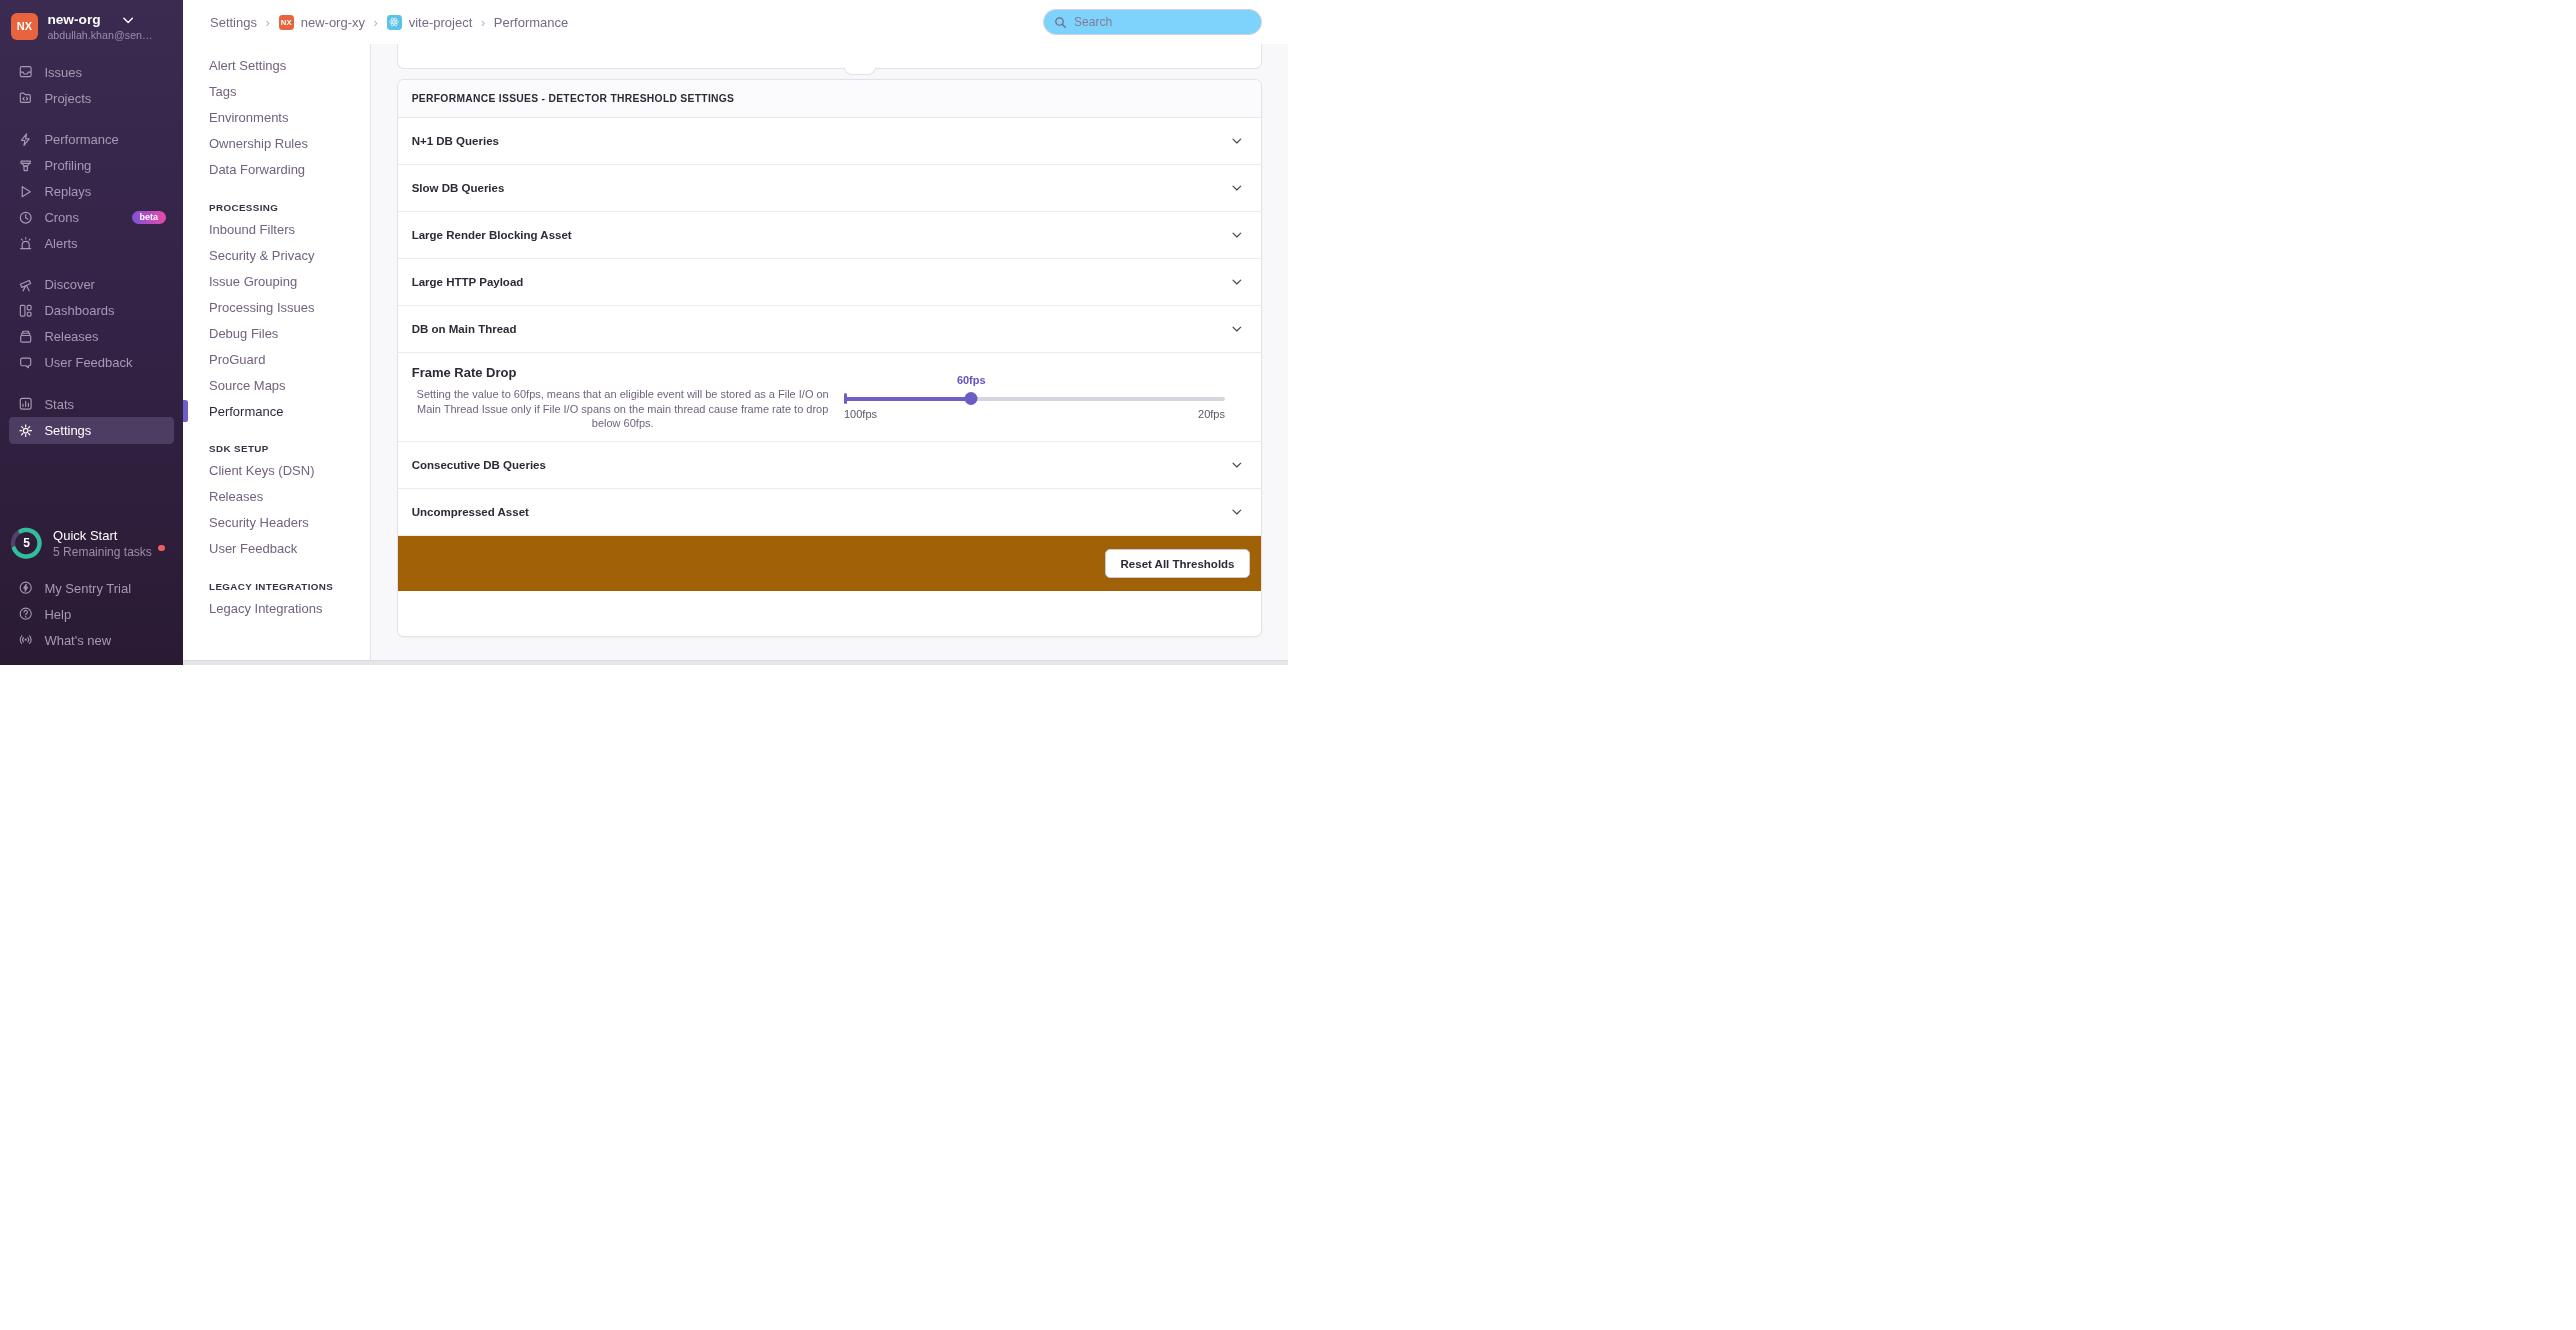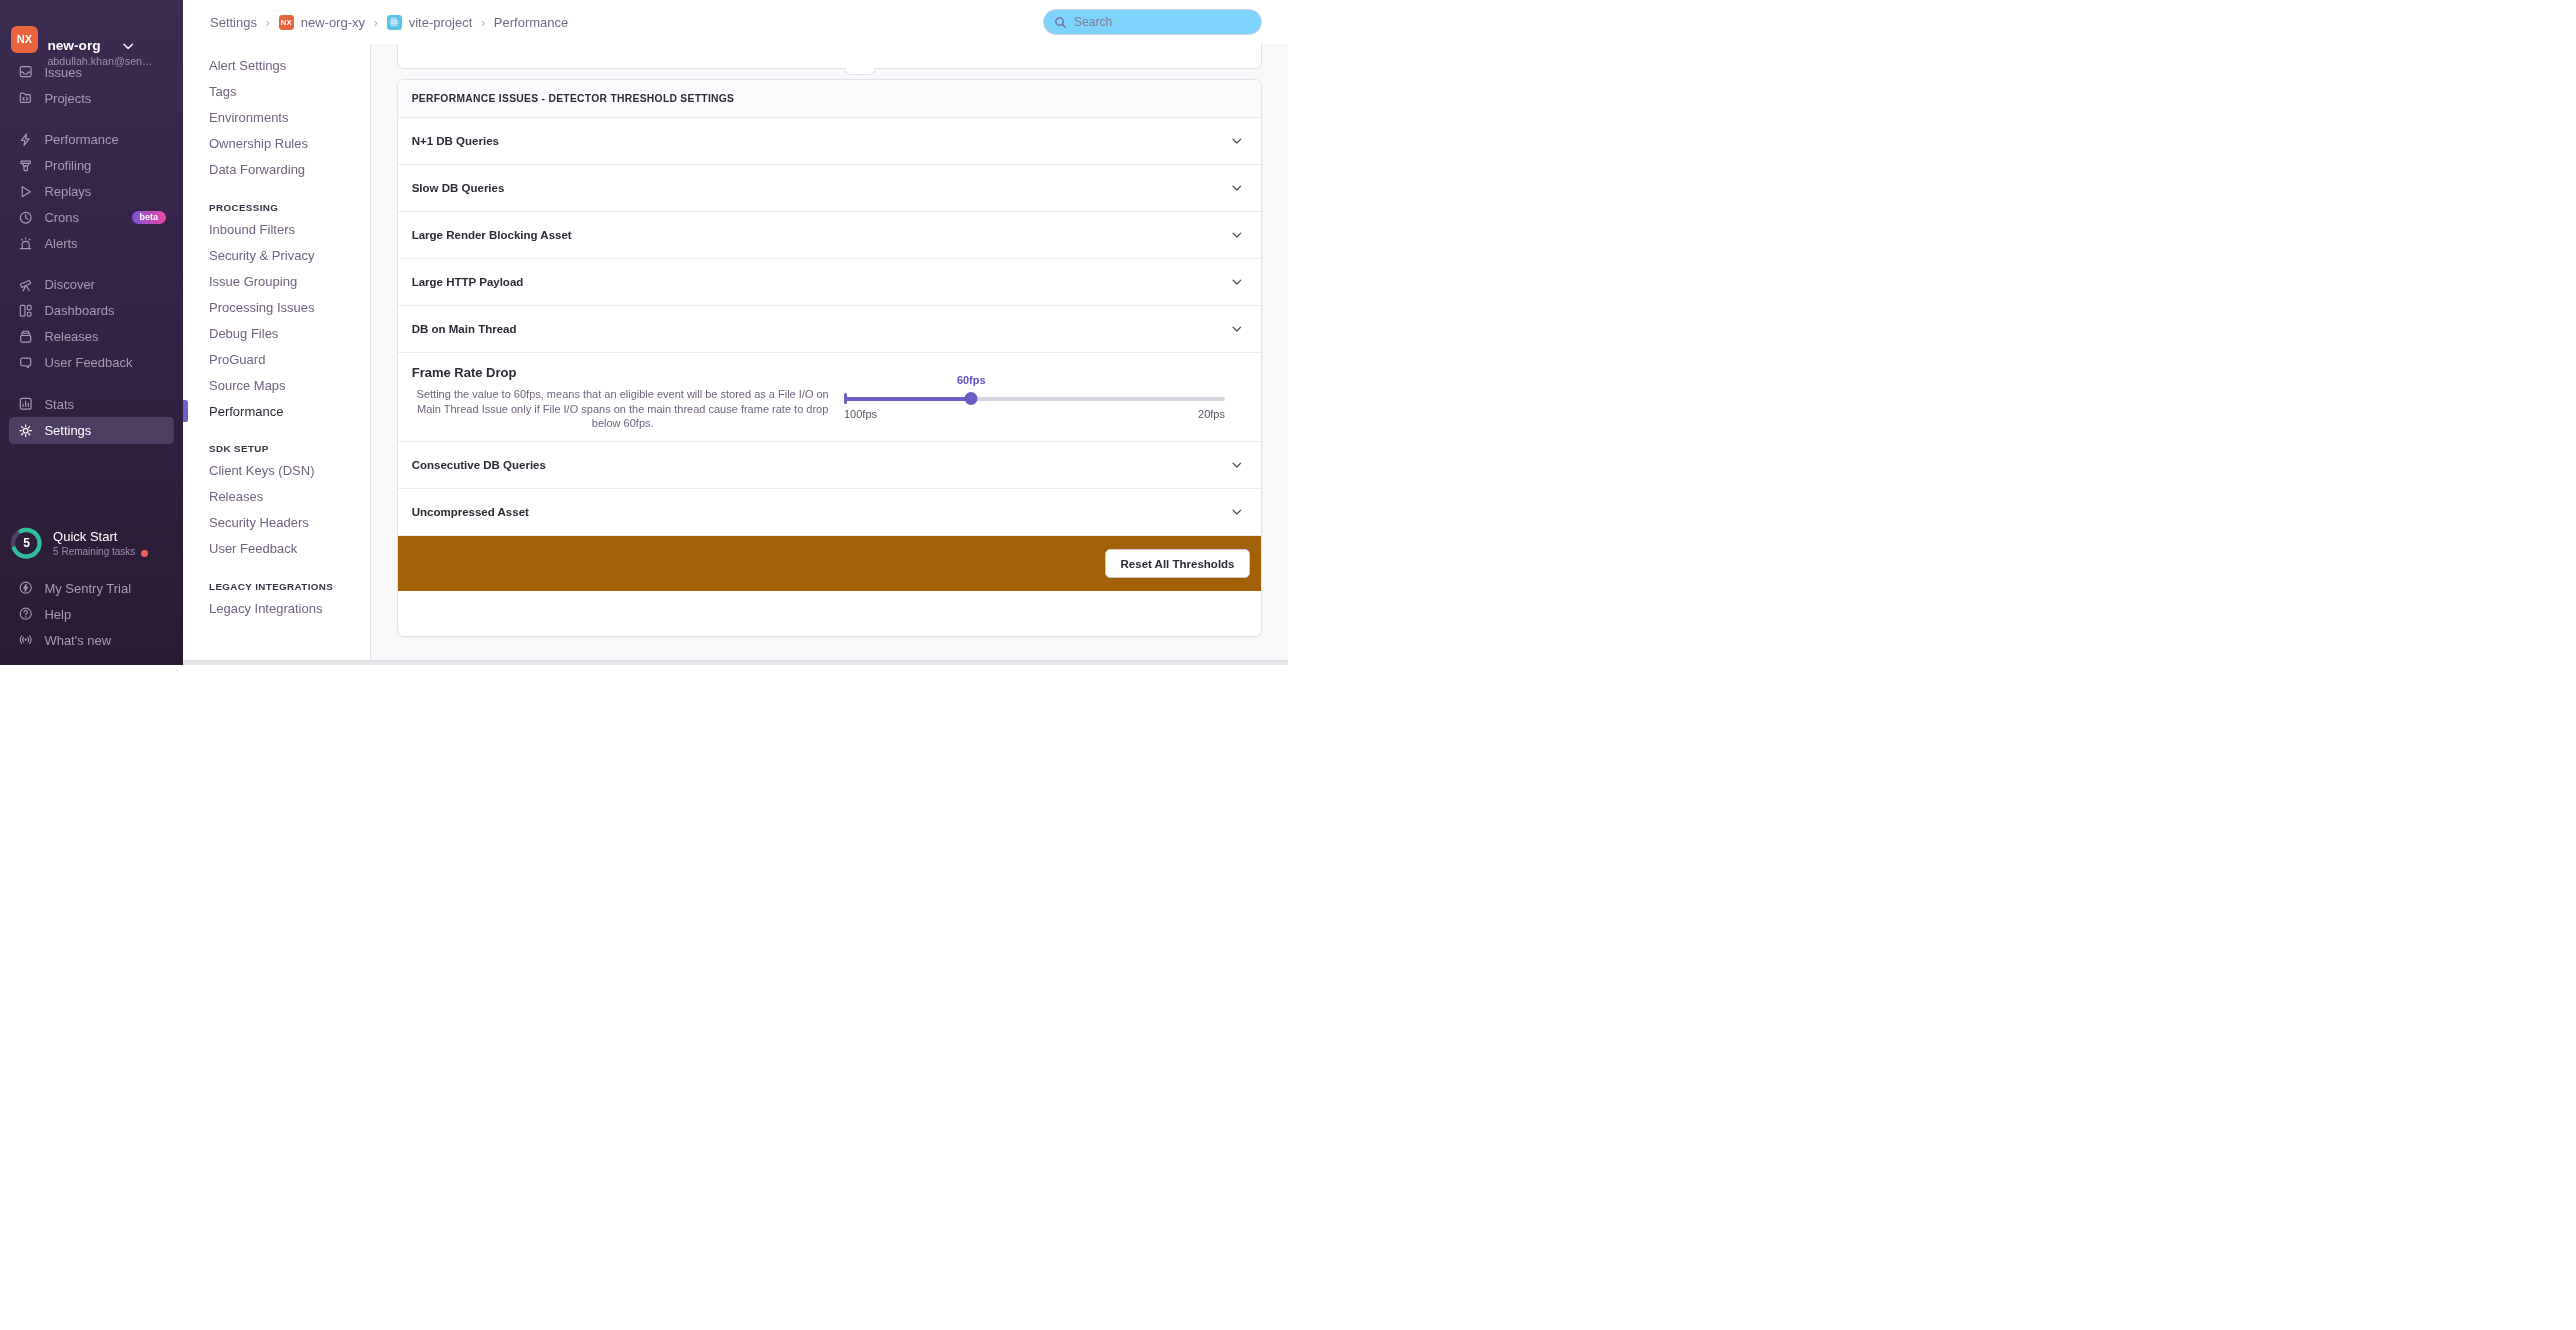--- a/index.html
+++ b/index.html
@@ -7,37 +7,37 @@
     font-family:"Liberation Sans", sans-serif; }
   #app { position:relative; width:1288px; height:665px; background:#fff; }
 
   
   .sidebar { position:absolute; left:0; top:0; width:183px; height:665px;
     background:linear-gradient(180deg,#3b2b50 0%,#342347 45%,#2a1b33 100%); color:#a79ab4; }
   .org-row { display:flex; align-items:center; gap:9.4px; padding:12px 10.3px 0 11px; cursor:pointer; }
   .org-avatar { width:27px; height:27px; border-radius:6px; background:#e7643f; color:#fff;
     font-weight:bold; font-size:11px; display:flex; align-items:center; justify-content:center; flex:0 0 27px; }
   .org-meta { min-width:0; }
-  .org-name { color:#fff; font-size:13.7px; font-weight:bold; display:flex; align-items:center; gap:22px;margin-top:26px; }
+  .org-name { color:#fff; font-size:13.7px; font-weight:bold; display:flex; align-items:center; gap:22px; }
   .org-email { color:#9b8dac; font-size:10.7px; margin-top:1.7px; white-space:nowrap; }
   .side-nav { position:absolute; left:8.6px; right:8.6px; top:59px; }
   .side-item { display:flex; align-items:center; gap:11px; height:26px; padding:0 8.6px;
     border-radius:4.3px; font-size:13px; color:#a79ab4; cursor:pointer; position:relative; }
   .side-item .sicon { width:16.2px; height:16.2px; flex:0 0 16.2px; display:flex; align-items:center; justify-content:center; }
   .side-item svg { display:block; }
   .side-item.active { background:#4d3d63; color:#fff; height:27px; }
   .side-gap { height:15.4px; }
   .beta-badge { margin-left:auto; background:linear-gradient(90deg,#7d53da,#ec48a5); color:#fff;
     font-size:9px; font-weight:bold; padding:1.7px 7.7px; border-radius:7.7px; }
   .quick-start { position:absolute; left:10.3px; top:527px; display:flex; align-items:center; gap:10.3px; cursor:pointer; }
   .qs-ring { position:relative; width:32.5px; height:32.5px; }
   .qs-num { position:absolute; inset:0; display:flex; align-items:center; justify-content:center;
     color:#fff; font-size:12px; font-weight:bold; }
   .qs-title { color:#fff; font-size:13px; }
-  .qs-sub { color:#9b8dac; font-size:10px; margin-top:1.7px; display:flex; align-items:flex-end; gap:6px; }
+  .qs-sub { color:#9b8dac; font-size:12px; margin-top:1.7px; display:flex; align-items:flex-start; gap:6px; }
   .qs-dot { width:6.8px; height:6.8px; border-radius:50%; background:#ef5e5e; display:inline-block; }
   .side-footer { position:absolute; left:8.6px; right:8.6px; top:575px; }
 
   
   .subnav { position:absolute; left:183px; top:0; width:174px; height:660px; background:#fff; }
   .subnav-divider { position:absolute; left:370px; top:44px; bottom:5.1px; width:0.9px; background:#e4e1e8; }
   .snav-list { position:absolute; left:0; right:0; top:53px; }
   .snav-item { height:26px; line-height:26px; padding-left:26px; font-size:13px; color:#71627f;
     cursor:pointer; position:relative; white-space:nowrap; }
   .snav-item.active { color:#2f2936; }

